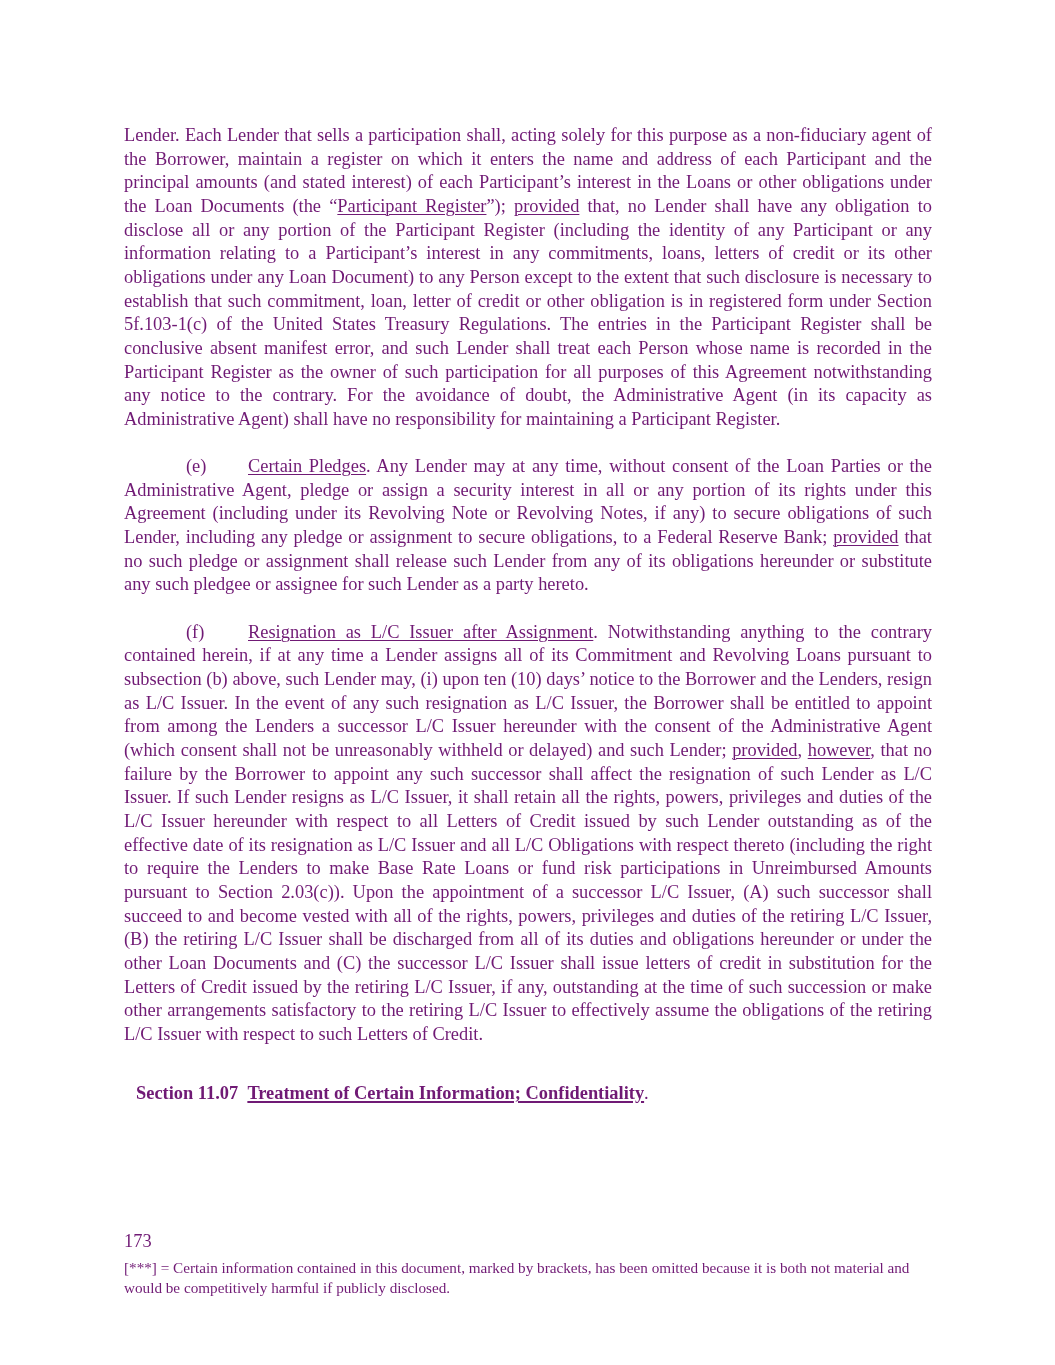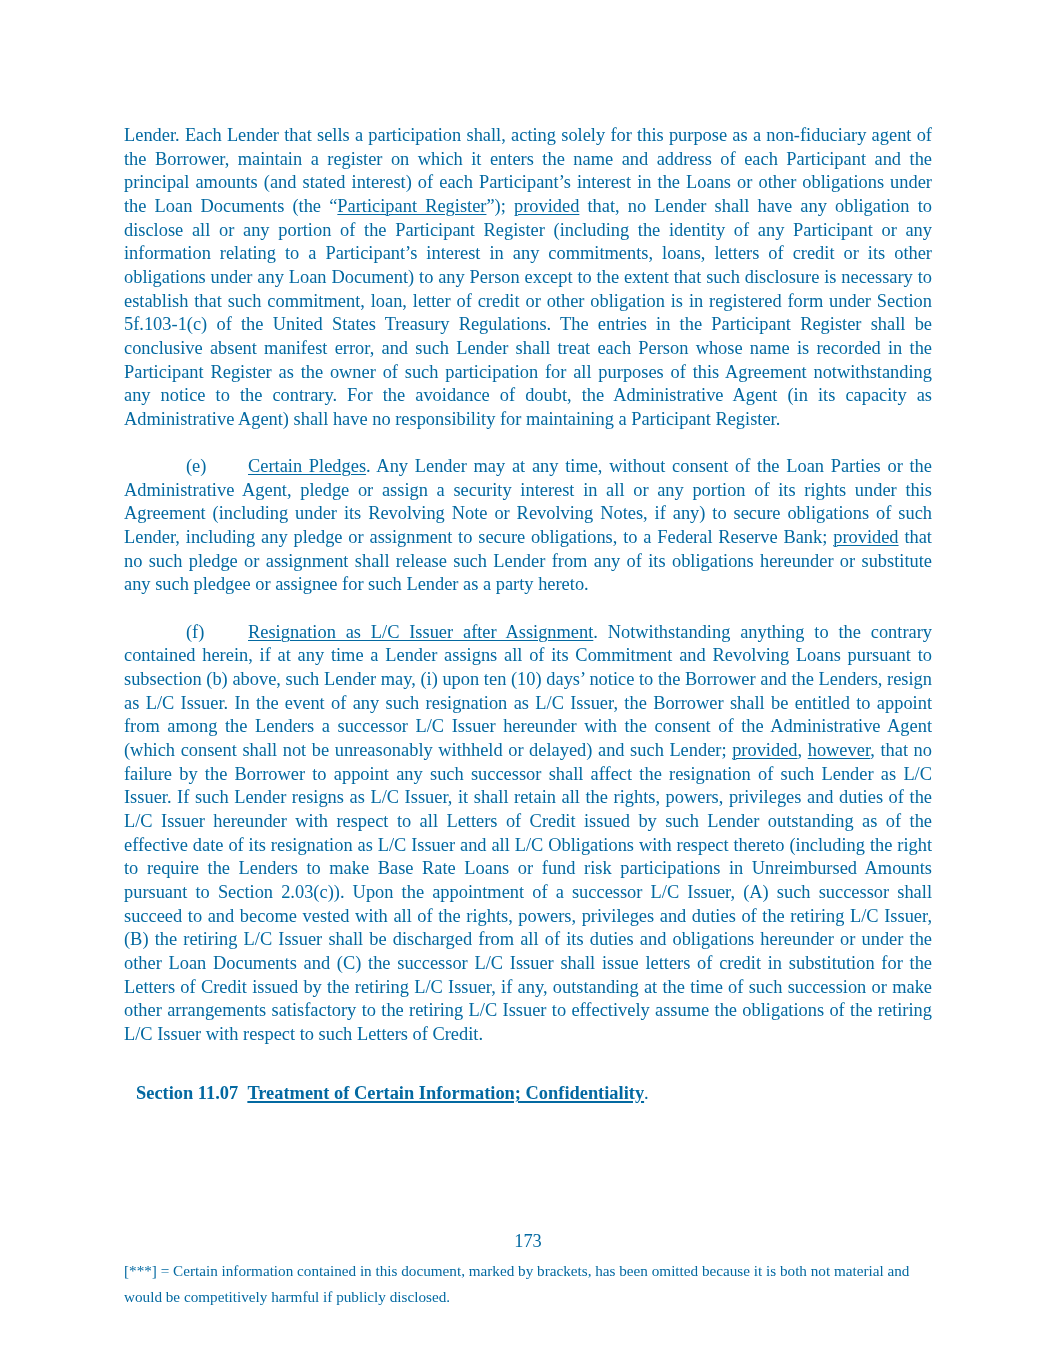--- a/index.html
+++ b/index.html
@@ -1,32 +1,32 @@
 <!DOCTYPE html>
 <html><head>
 <meta charset="utf-8">
 <style>
   html, body { margin: 0; padding: 0; background: #ffffff; }
   body { width: 1055px; height: 1365px; position: relative; overflow: hidden; }
   .page {
     position: absolute; left: 124px; top: 124px; width: 808px;
     font-family: "Liberation Serif", "DejaVu Serif", serif;
-    font-size: 18.4px; line-height: 23.65px; color: #0369a1;
+    font-size: 18.4px; line-height: 23.65px; color: #701a75;
   }
   .para { margin: 0; text-align: justify; text-align-last: left; }
   .gap { height: 23.65px; }
   .indent { display: inline-block; width: 62px; }
   .label { display: inline-block; width: 62px; }
   u { text-decoration: underline; text-underline-offset: 2px; text-decoration-thickness: 1px; }
   .section-heading { margin: 12px; font-weight: bold; }
   .section-heading u { text-decoration-thickness: 2px; }
-  .page-number { position: absolute; left: 0; width: 808px; top: 1106px; text-align: center; font-size: 18.4px; }
+  .page-number { position: absolute; left: 0; width: 808px; top: 1106px; text-align: left; font-size: 18.4px; }
   .footnote {
     position: absolute; left: 0; top: 1134px; width: 808px;
-    font-size: 15.2px; line-height: 26px; text-align: left;
+    font-size: 15.2px; line-height: 20px; text-align: left;
   }
 </style>
 </head>
 <body>
 
 <div class="page">
 
   <p class="para"><span>Lender.  Each Lender that sells a participation shall, acting solely for this purpose as a non-fiduciary agent of the Borrower, maintain a register on which it enters the name and address of each Participant and the principal amounts (and stated interest) of each Participant’s interest in the Loans or other obligations under the Loan Documents (the “</span><u>Participant Register</u><span>”); </span><u>provided</u><span> that, no Lender shall have any obligation to disclose all or any portion of the Participant Register (including the identity of any Participant or any information relating to a Participant’s interest in any commitments, loans, letters of credit or its other obligations under any Loan Document) to any Person except to the extent that such disclosure is necessary to establish that such commitment, loan, letter of credit or other obligation is in registered form under Section 5f.103-1(c) of the United States Treasury Regulations.  The entries in the Participant Register shall be conclusive absent manifest error, and such Lender shall treat each Person whose name is recorded in the Participant Register as the owner of such participation for all purposes of this Agreement notwithstanding any notice to the contrary.  For the avoidance of doubt, the Administrative Agent (in its capacity as Administrative Agent) shall have no responsibility for maintaining a Participant Register.</span></p>
 
   <div class="gap"></div>

